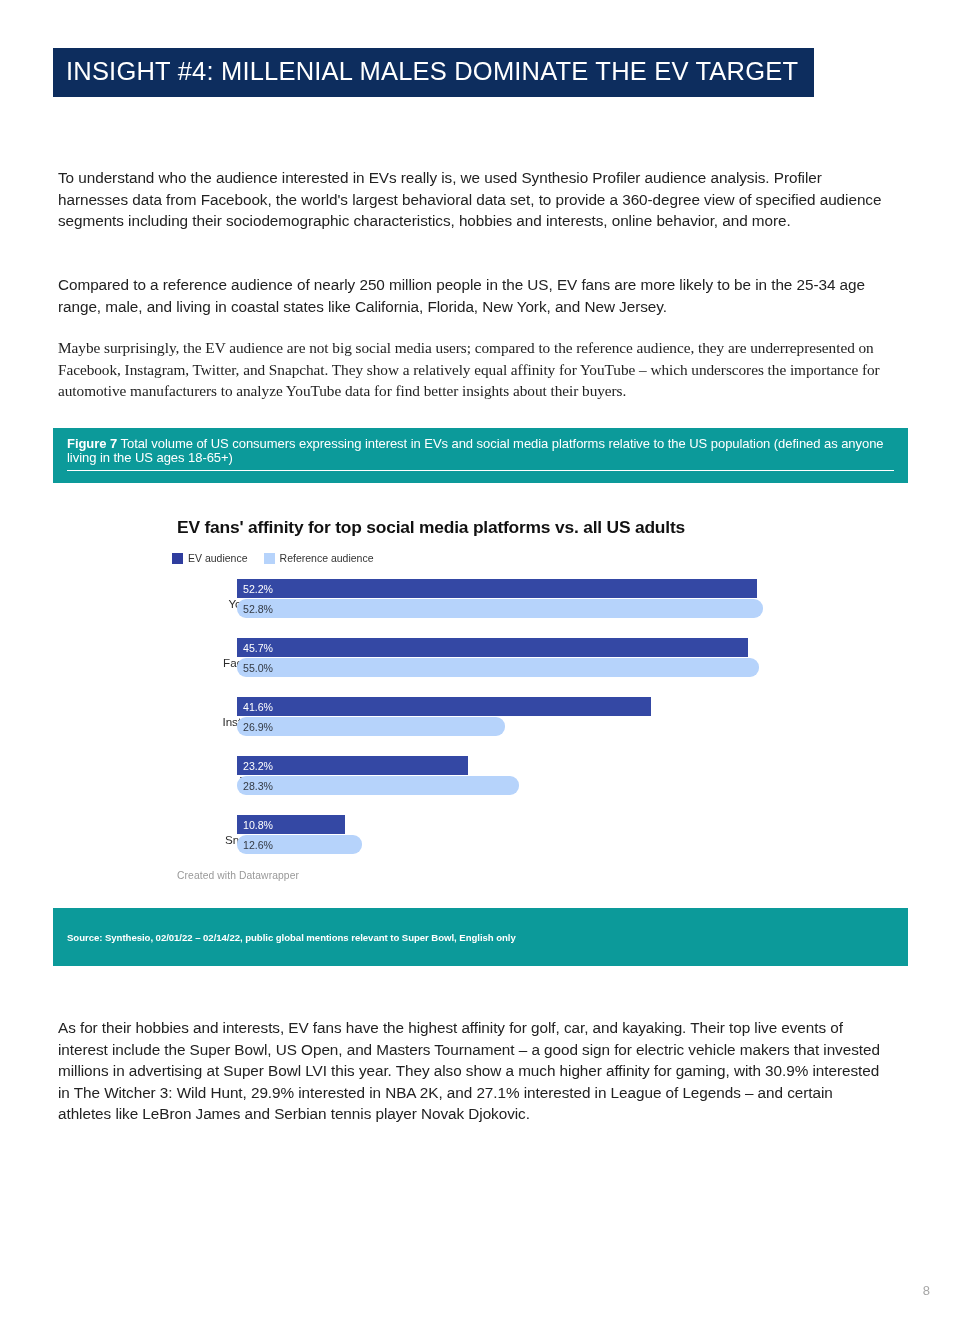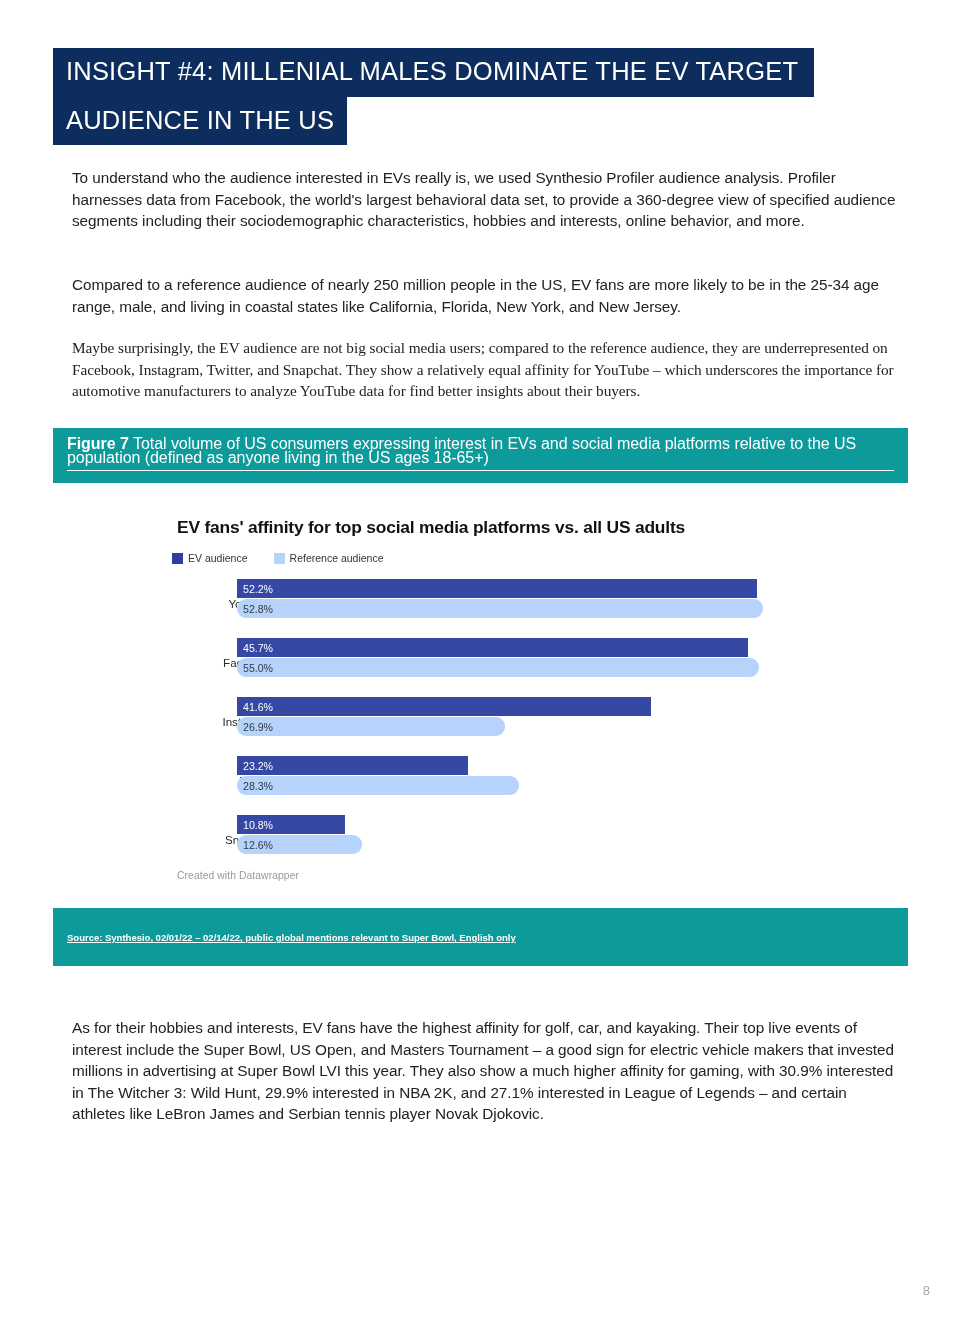--- a/index.html
+++ b/index.html
@@ -34,21 +34,21 @@
     line-height: 1.0;
     padding: 11px 13px 12px 13px;
     white-space: nowrap;
   }
   .header-line.l1 { width: 761px; box-sizing: border-box; }
   .header-line.l2 { margin-top: 0px; }
 
   
   .para {
     position: absolute;
-    left: 72px;
+    left: 58px;
     width: 832px;
     font-size: 15.3px;
     line-height: 21.5px;
     color: #222222;
     letter-spacing: -0.05px;
   }
   .para.p1 { top: 152px; }
   .para.p2 { top: 259px; }
   .para.p3 { top: 322px; font-family: Liberation Serif, serif; }
 
@@ -58,21 +58,21 @@
     left: 53px;
     top: 428px;
     width: 855px;
     height: 55px;
     background: #0c9a9a;
     box-sizing: border-box;
     padding: 9px 14px 0 14px;
   }
   .figure-caption-text {
     color: #ffffff;
-    font-size: 16px;
+    font-size: 13px;
     line-height: 13.5px;
     letter-spacing: -0.05px;
   }
   .figure-caption-text b { font-weight: 700; }
   .caption-rule {
     position: absolute;
     left: 14px;
     right: 14px;
     bottom: 12px;
     height: 1px;
@@ -98,21 +98,21 @@
     letter-spacing: -0.2px;
     white-space: nowrap;
     text-align: right;
   }
   .chart-legend {
     position: absolute;
     left: 119px;
     top: 69px;
     display: flex;
     align-items: center;
-    gap: 26px;
+    gap: 16px;
   }
   .legend-item {
     display: flex;
     align-items: center;
     gap: 5px;
   }
   .legend-swatch {
     width: 11px;
     height: 11px;
     display: block;
@@ -191,38 +191,36 @@
   }
   .source-text {
     position: absolute;
     left: 14px;
     top: 24px;
     color: #ffffff;
     font-size: 9.6px;
     font-weight: 700;
     letter-spacing: -0.05px;
     white-space: nowrap;
-    text-decoration: underline;
   }
 
   
   .page-number {
     position: absolute;
     right: 30px;
     bottom: 22px;
     font-size: 13px;
     color: #a6a6a6;
   }
 </style>
 </head>
 <body>
 
 <div class="header-banner">
   <div class="header-line l1">INSIGHT #4: MILLENIAL MALES DOMINATE THE EV TARGET</div>
-  <div class="header-line l2">AUDIENCE IN THE US</div>
 </div>
 
 <p class="para p1">To understand who the audience interested in EVs really is, we used Synthesio Profiler audience analysis. Profiler harnesses data from Facebook, the world's largest behavioral data set, to provide a 360-degree view of specified audience segments including their sociodemographic characteristics, hobbies and interests, online behavior, and more.</p>
 <p class="para p2">Compared to a reference audience of nearly 250 million people in the US, EV fans are more likely to be in the 25-34 age range, male, and living in coastal states like California, Florida, New York, and New Jersey.</p>
 <p class="para p3">Maybe surprisingly, the EV audience are not big social media users; compared to the reference audience, they are underrepresented on Facebook, Instagram, Twitter, and Snapchat. They show a relatively equal affinity for YouTube – which underscores the importance for automotive manufacturers to analyze YouTube data for find better insights about their buyers.</p>
 
 <div class="figure-caption-bar">
   <div class="figure-caption-text">
     <b>Figure 7</b><span> Total volume of US consumers expressing interest in EVs and social media platforms relative to the US population (defined as anyone living in the US ages 18-65+)</span>
   </div>

